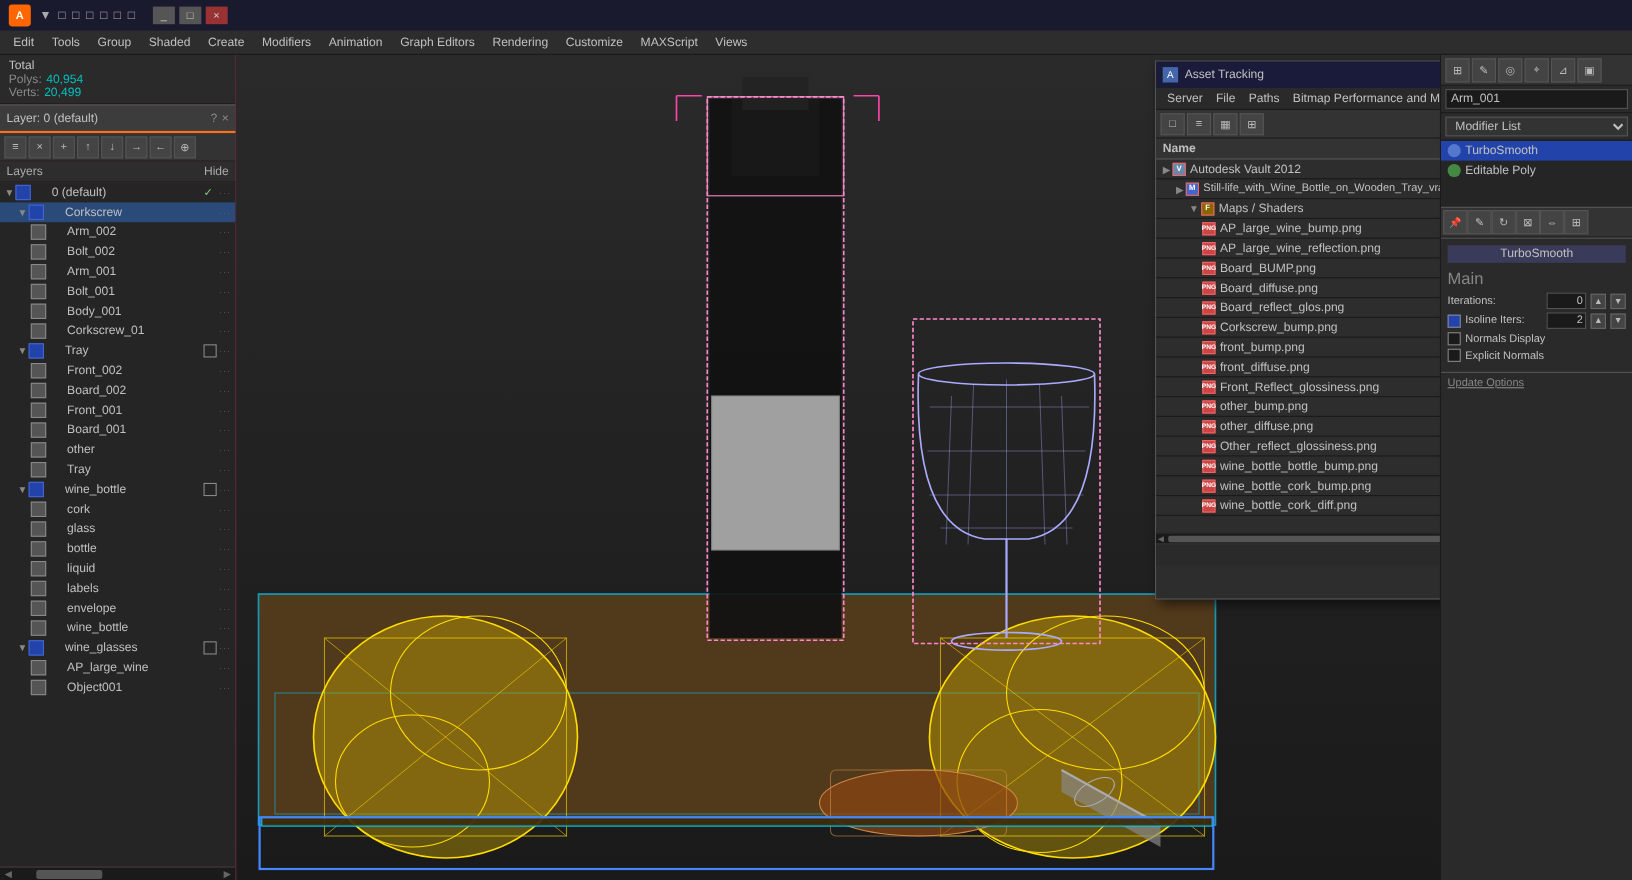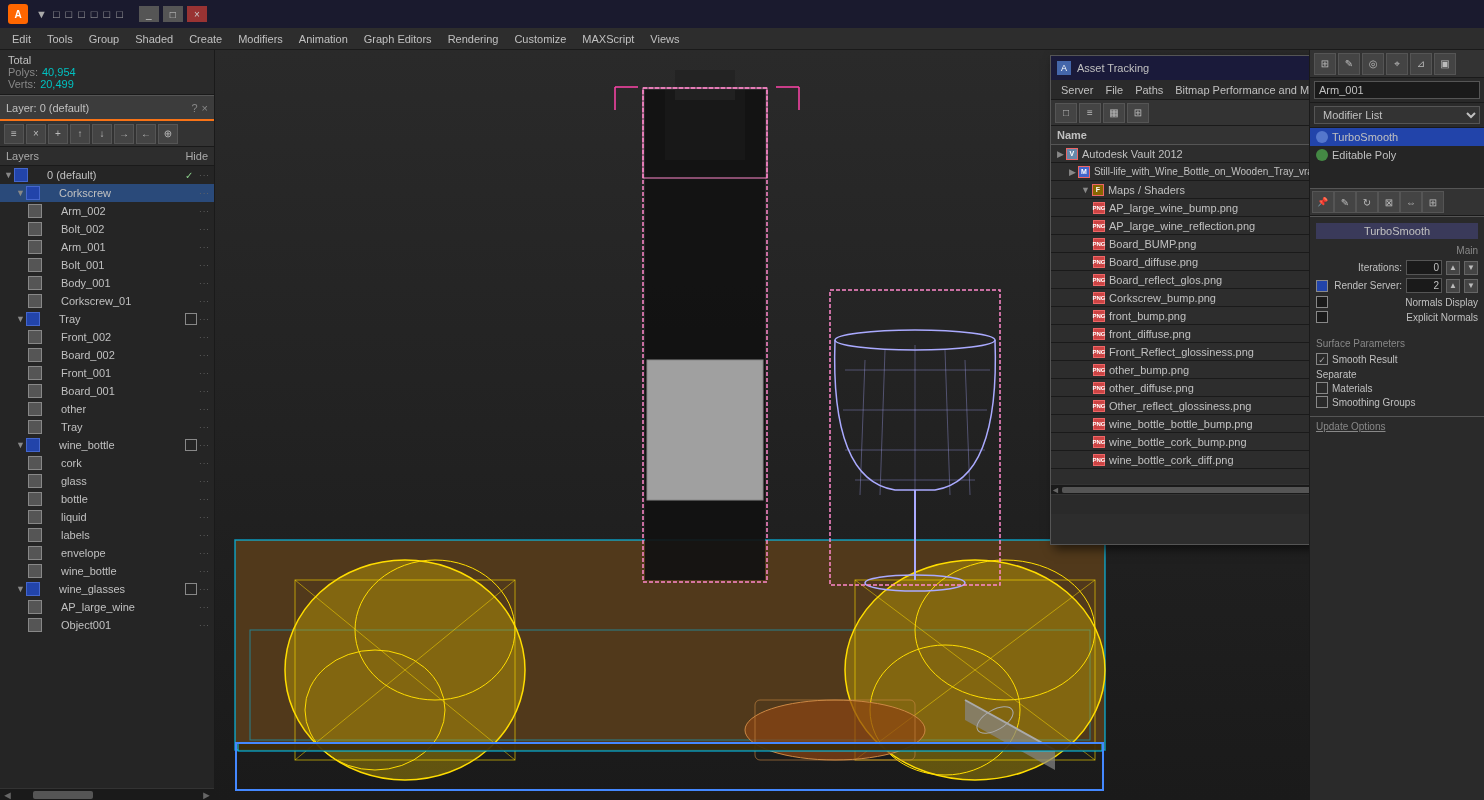--- a/index.html
+++ b/index.html
@@ -69,23 +69,23 @@
     .right-tool-btn { width: 22px; height: 22px; background: #444; border: 1px solid #555; color: #bbb; cursor: pointer; display: flex; align-items: center; justify-content: center; font-size: 10px; }
 
     .modifier-list { flex: 1; background: #252525; overflow-y: auto; }
     .modifier-item { display: flex; align-items: center; padding: 2px 6px; cursor: pointer; min-height: 18px; }
     .modifier-item.selected { background: #2244aa; }
     .mod-icon { width: 12px; height: 12px; border-radius: 50%; background: #4466cc; margin-right: 4px; flex-shrink: 0; }
     .mod-name { color: #c0c0c0; font-size: 11px; }
 
     .turbosmooth-panel { padding: 6px; background: #2a2a2a; border-top: 1px solid #555; }
     .ts-title { color: #c0c0c0; font-size: 11px; text-align: center; background: #3a3a5a; padding: 2px; margin-bottom: 6px; }
-    .ts-section { font-size: 10px; color: #888; margin-bottom: 4px; text-align: right; }
+    .ts-section { font-size: 15px; color: #888; margin-bottom: 4px; }
     .ts-row { display: flex; align-items: center; margin-bottom: 3px; gap: 4px; }
-    .ts-label { color: #c0c0c0; font-size: 10px; flex: 1; text-align: right; }
+    .ts-label { color: #c0c0c0; font-size: 10px; flex: 1; }
     .ts-input { width: 36px; background: #1a1a1a; border: 1px solid #555; color: #c0c0c0; text-align: right; font-size: 10px; padding: 1px 2px; }
     .ts-checkbox { width: 12px; height: 12px; background: #1a1a1a; border: 1px solid #888; cursor: pointer; }
     .ts-checkbox.checked { background: #2244aa; }
 
     .surface-params { padding: 6px; background: #2a2a2a; }
     .sp-title { color: #888; font-size: 10px; margin-bottom: 4px; }
     .sp-row { display: flex; align-items: center; margin-bottom: 2px; gap: 4px; }
     .sp-checkbox { width: 12px; height: 12px; border: 1px solid #888; cursor: pointer; }
     .sp-checkbox.checked::after { content: '✓'; font-size: 9px; color: #aaa; display: block; line-height: 12px; text-align: center; }
     .sp-label { color: #c0c0c0; font-size: 10px; }
@@ -765,50 +765,34 @@
       <div class="ts-title">TurboSmooth</div>
       <div class="ts-section">Main</div>
       <div class="ts-row">
         <span class="ts-label">Iterations:</span>
         <input class="ts-input" type="text" value="0" style="">
         <button style="width:14px; height:14px; background:#444; border:1px solid #666; color:#bbb; font-size:8px; cursor:pointer;">▲</button>
         <button style="width:14px; height:14px; background:#444; border:1px solid #666; color:#bbb; font-size:8px; cursor:pointer;">▼</button>
       </div>
       <div class="ts-row">
         <div class="ts-checkbox checked" style="background:#2244aa;"></div>
-        <span class="ts-label">Render Server:</span>
+        <span class="ts-label">Isoline Iters:</span>
         <input class="ts-input" type="text" value="2" style="">
         <button style="width:14px; height:14px; background:#444; border:1px solid #666; color:#bbb; font-size:8px; cursor:pointer;">▲</button>
         <button style="width:14px; height:14px; background:#444; border:1px solid #666; color:#bbb; font-size:8px; cursor:pointer;">▼</button>
       </div>
       <div class="ts-row">
         <div class="ts-checkbox"></div>
         <span class="ts-label">Normals Display</span>
       </div>
       <div class="ts-row">
         <div class="ts-checkbox"></div>
         <span class="ts-label">Explicit Normals</span>
       </div>
     </div>
 
-    <div class="surface-params">
-      <div class="sp-title">Surface Parameters</div>
-      <div class="sp-row">
-        <div class="sp-checkbox checked"></div>
-        <span class="sp-label">Smooth Result</span>
-      </div>
-      <div class="sp-section">Separate</div>
-      <div class="sp-row">
-        <div class="sp-checkbox"></div>
-        <span class="sp-label">Materials</span>
-      </div>
-      <div class="sp-row">
-        <div class="sp-checkbox"></div>
-        <span class="sp-label">Smoothing Groups</span>
-      </div>
-    </div>
 
     <div class="update-options">
       <div class="update-label">Update Options</div>
     </div>
   </div>
 
 </div>
 
 </body></html>

